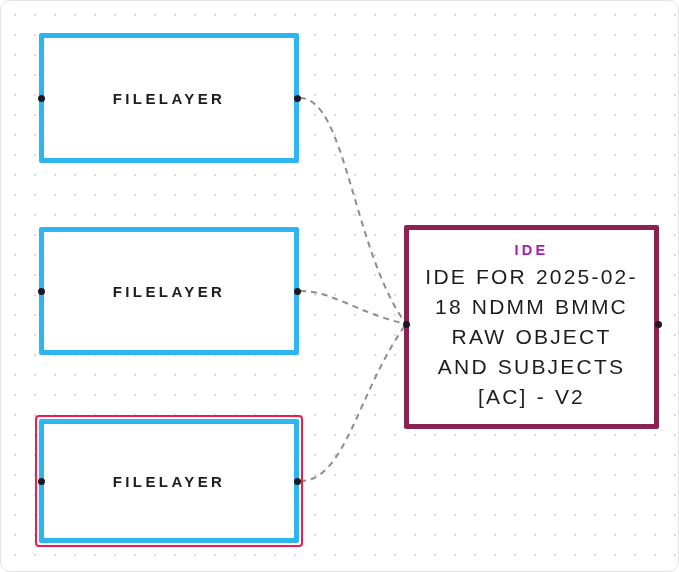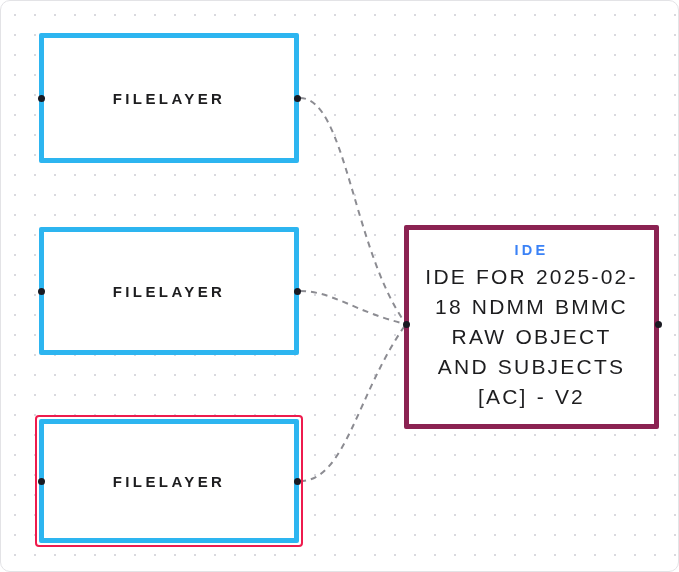--- a/index.html
+++ b/index.html
@@ -52,21 +52,21 @@
   }
   .node-ide{
     border:5px solid #8B2252;
     border-radius:2px;
     padding:10px 14px;
   }
   .node-ide .node-title{
     font-size:14.5px;
     font-weight:bold;
     letter-spacing:3.2px;
-    color:#3b82f6;
+    color:#a21caf;
     margin-bottom:4px;
   }
   .node-ide .node-subtitle{
     font-size:21px;
     font-weight:400;
     letter-spacing:2.2px;
     color:#1d1d1f;
     line-height:1.42;
     word-spacing:1px;
   }

